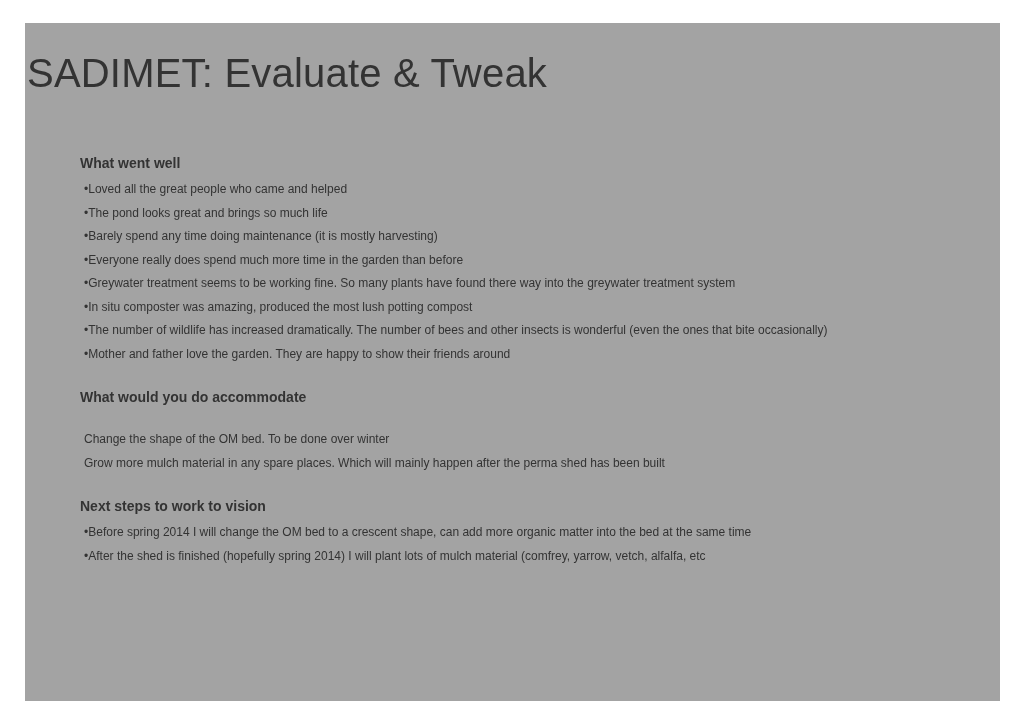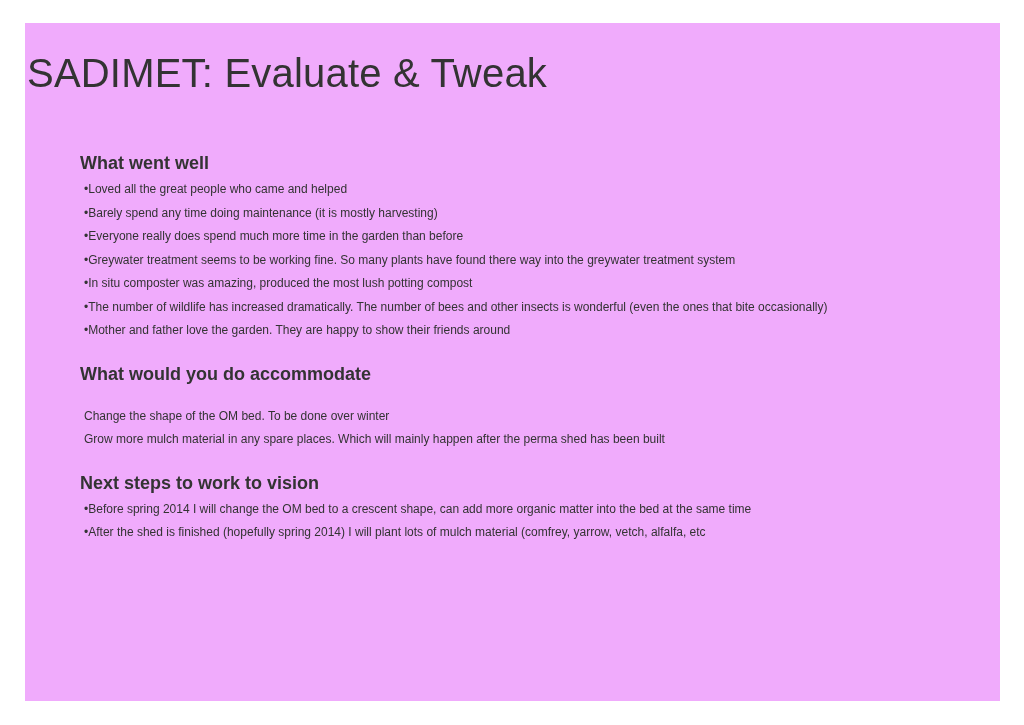--- a/index.html
+++ b/index.html
@@ -14,42 +14,42 @@
     height: 725px;
     background: #ffffff;
     overflow: hidden;
   }
   .slide {
     position: absolute;
     left: 25px;
     top: 23px;
     width: 975px;
     height: 678px;
-    background: #f0abfc;
+    background: #a3a3a3;
     color: #333333;
   }
   .slide-title {
     margin: 27px 0 0 2px;
     font-size: 40px;
     line-height: 47px;
     font-weight: 400;
     color: #333333;
     letter-spacing: 0.2px;
     white-space: nowrap;
   }
   .content {
     margin: 53px 0 0 55px;
     width: 906px;
   }
   .section + .section {
     margin-top: 20px;
   }
   .section-heading {
     margin: 0;
-    font-size: 18px;
+    font-size: 14px;
     line-height: 26px;
     font-weight: 700;
     color: #333333;
   }
   .line {
     margin: 4px;
     font-size: 12px;
     line-height: 19.5px;
     color: #333333;
   }
@@ -64,20 +64,21 @@
   <div class="slide">
 
     <h1 class="slide-title">SADIMET: Evaluate &amp; Tweak</h1>
 
     <div class="content">
 
       <section class="section">
         <h2 class="section-heading">What went well</h2>
         <div class="items bullets">
           <p class="line">Loved all the great people who came and helped</p>
+          <p class="line">The pond looks great and brings so much life</p>
           <p class="line">Barely spend any time doing maintenance (it is mostly harvesting)</p>
           <p class="line">Everyone really does spend much more time in the garden than before</p>
           <p class="line">Greywater treatment seems to be working fine. So many plants have found there way into the greywater treatment system</p>
           <p class="line">In situ composter was amazing, produced the most lush potting compost</p>
           <p class="line">The number of wildlife has increased dramatically. The number of bees and other insects is wonderful (even the ones that bite occasionally)</p>
           <p class="line">Mother and father love the garden. They are happy to show their friends around</p>
         </div>
       </section>
 
       <section class="section">

